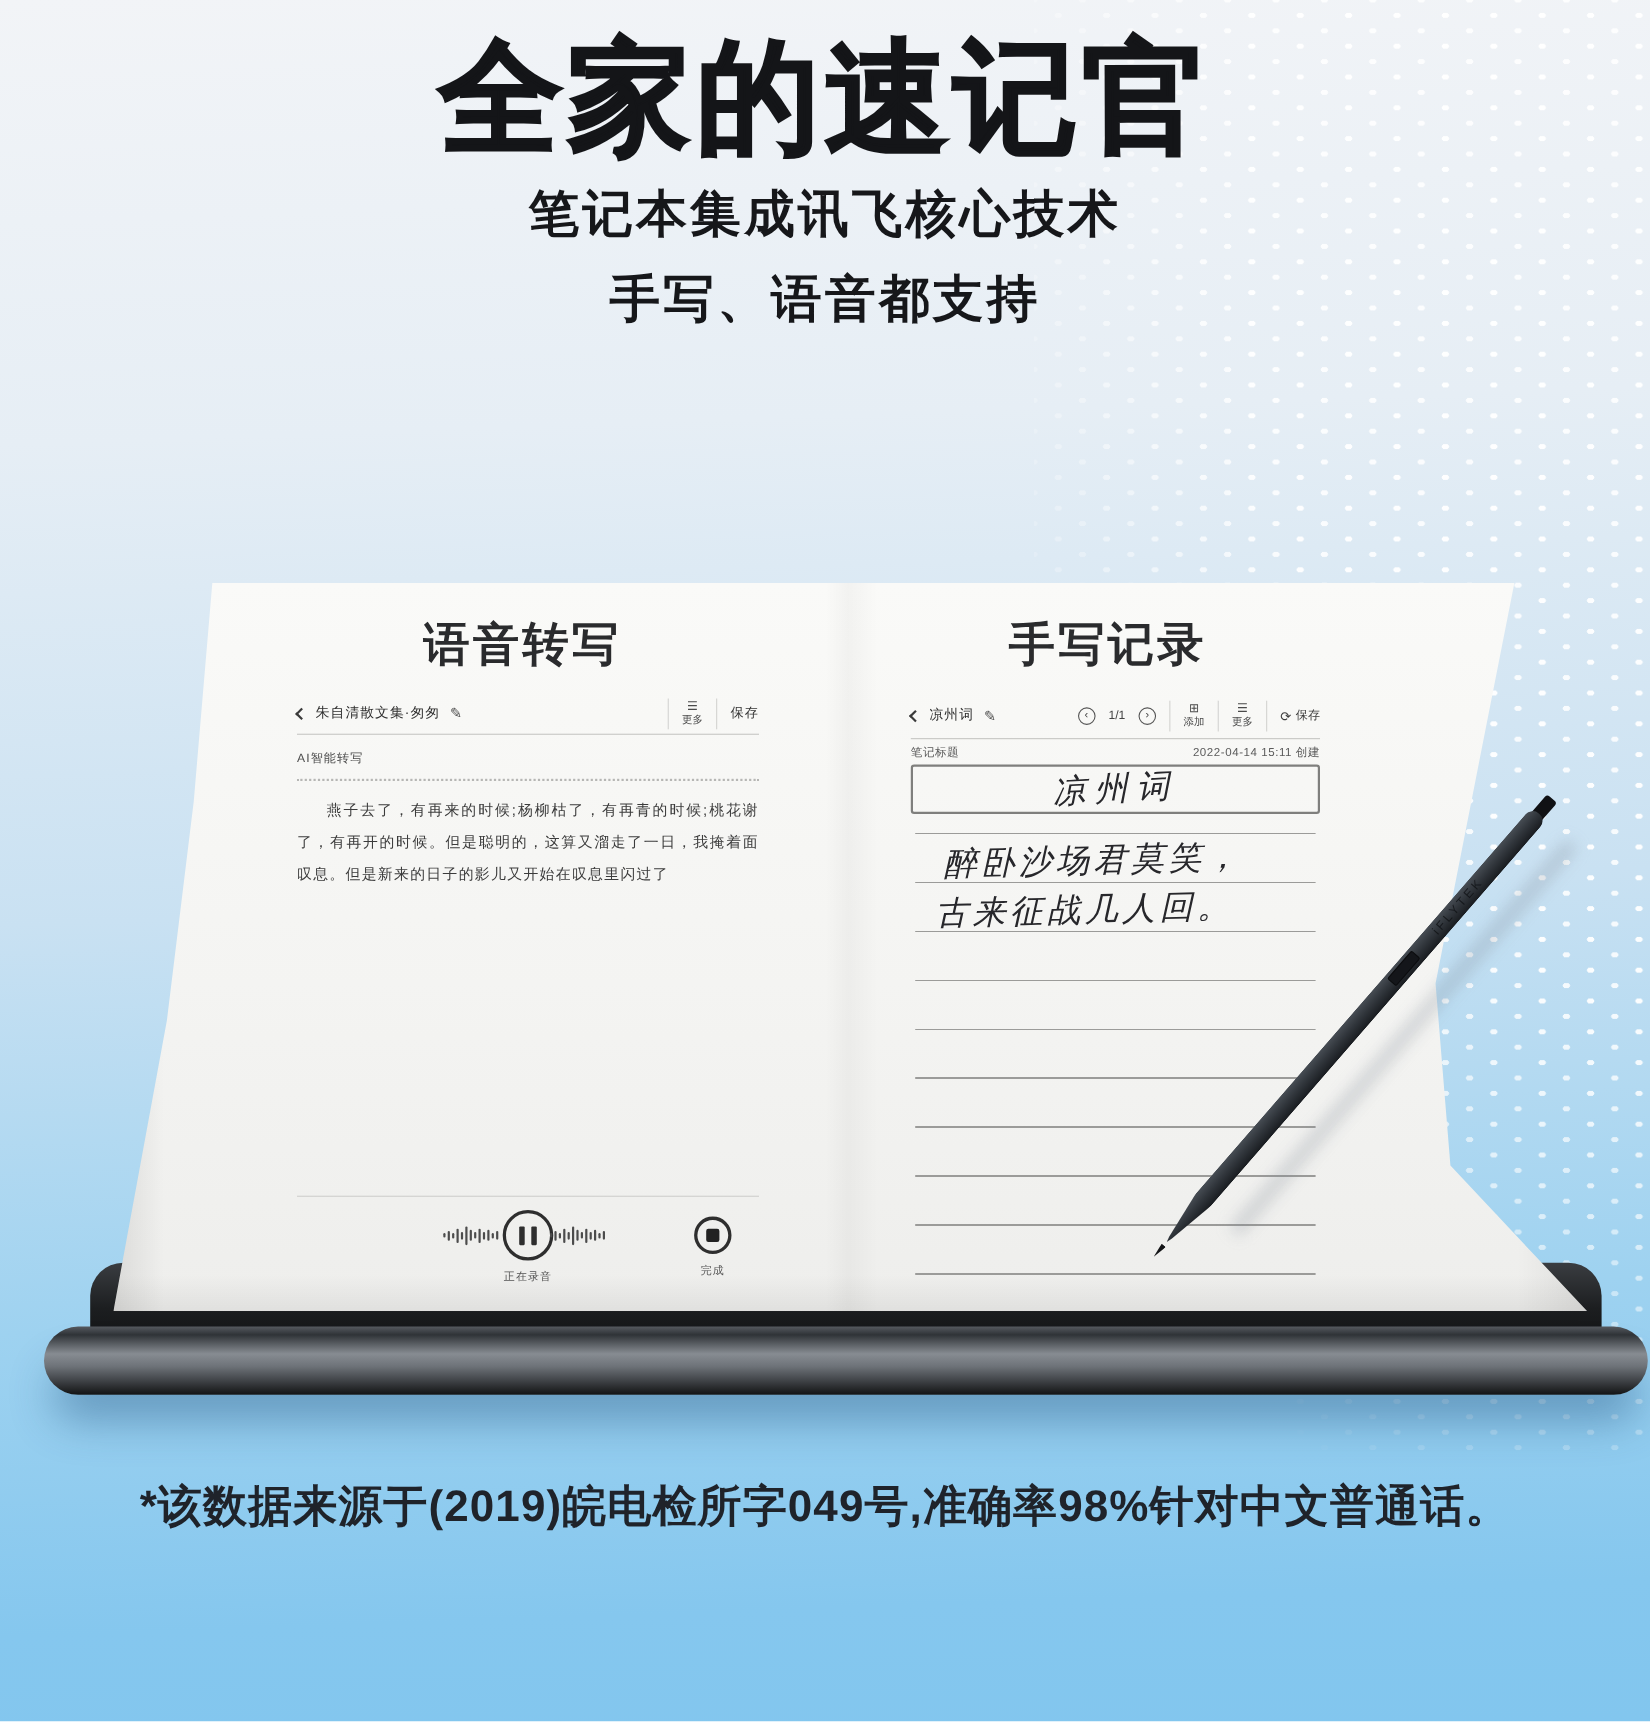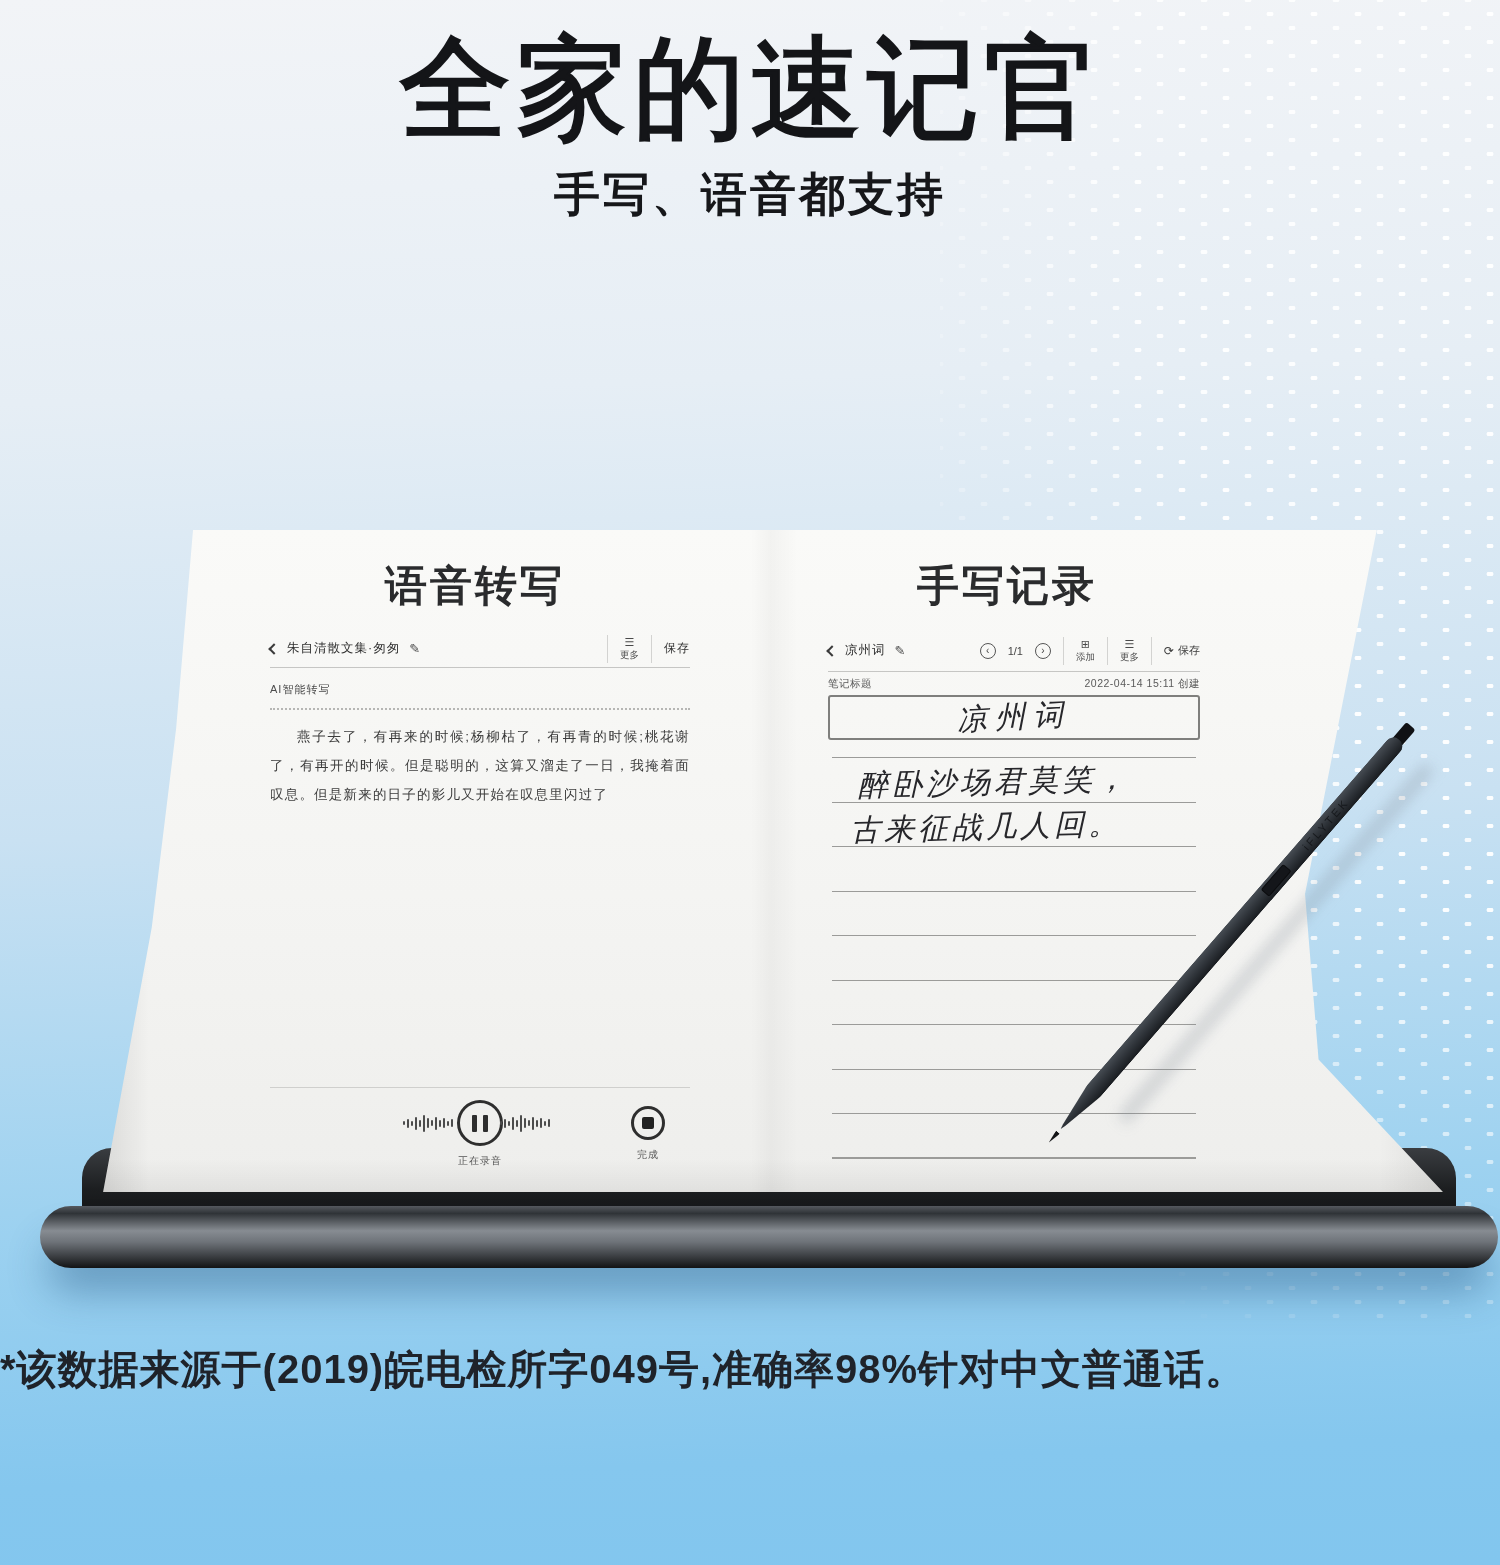--- a/index.html
+++ b/index.html
@@ -19,21 +19,21 @@
       radial-gradient(6px 4px at 50% 50%, rgba(255,255,255,.85) 55%, rgba(255,255,255,0) 62%);
     background-size:44px 28px,44px 28px;
     background-position:0 0,22px 14px;
     -webkit-mask-image:radial-gradient(130% 115% at 100% 12%, #000 50%, transparent 88%);
             mask-image:radial-gradient(130% 115% at 100% 12%, #000 50%, transparent 88%);
   }
 
   
   .hero{ position:absolute; top:22px; left:0; width:100%; text-align:center; z-index:3; }
   .hero h1{
-    font-size:112px; line-height:1.2; font-weight:400; color:#141518;
+    font-size:112px; line-height:1.2; font-weight:700; color:#141518;
     letter-spacing:5px; -webkit-text-stroke:2.5px #141518;
   }
   .hero .sub{
     font-size:46px; line-height:77px; font-weight:600; color:#16171a; letter-spacing:3px;
   }
 
   
   .bezel{
     position:absolute; left:82px; top:1148px; width:1374px; height:92px; border-radius:30px;
     background:linear-gradient(180deg,#3a3d41 0%,#1c1e20 45%,#0d0e0f 100%); z-index:1;
@@ -163,33 +163,34 @@
   }
   .pen-brand{
     position:absolute; top:56px; left:0; width:18px; height:112px;
     display:flex; align-items:center; justify-content:center;
     writing-mode:vertical-rl; transform:rotate(180deg);
     font-size:11px; letter-spacing:3px; color:#101215; opacity:.8;
   }
 
   
   .footnote{
-    position:absolute; top:1342px; left:0; width:100%; z-index:3;
+    position:absolute; top:1342px; left:0; width:100%; text-align:center; z-index:3;
     font-size:40px; font-weight:600; color:#1f232a; letter-spacing:1px;
   }
 </style>
 </head>
 <body>
 
 <div class="canvas">
 
   <div class="dots"></div>
 
   <header class="hero">
     <h1>全家的速记官</h1>
+    <p class="sub">笔记本集成讯飞核心技术</p>
     <p class="sub">手写、语音都支持</p>
   </header>
 
   <div class="bezel"></div>
   <div class="metal-bar"></div>
 
   <div class="sheet">
 
     <h2 class="panel-heading vp-heading">语音转写</h2>
     <h2 class="panel-heading hw-heading">手写记录</h2>

